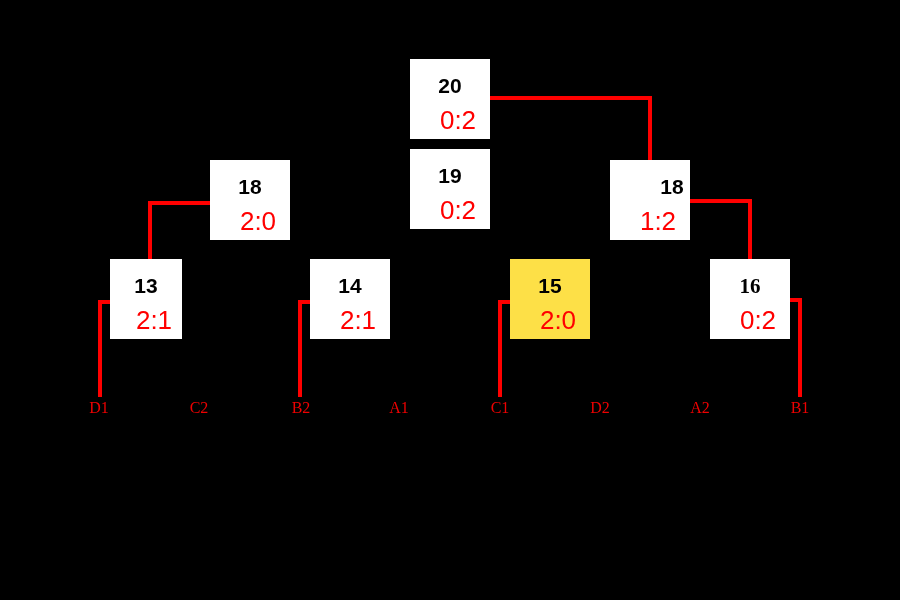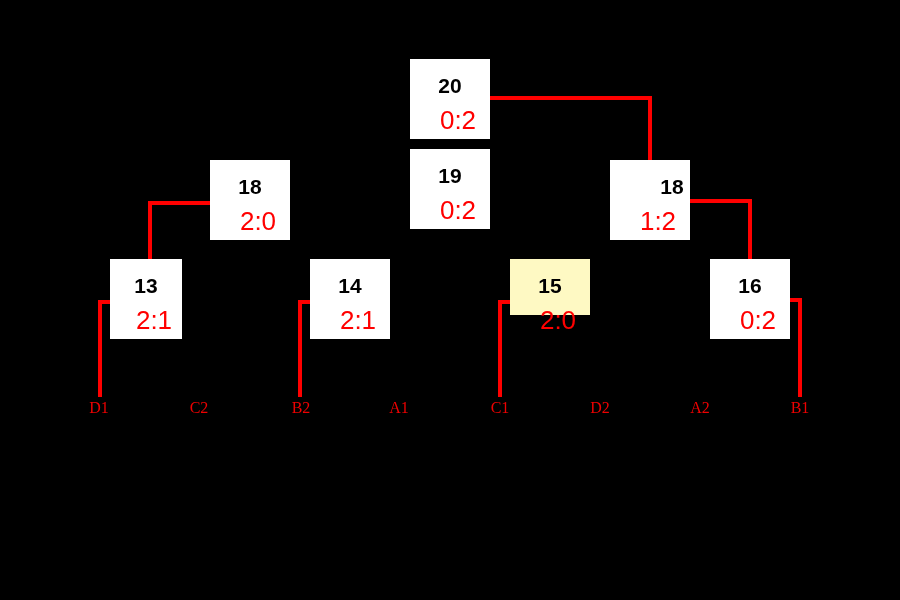--- a/index.html
+++ b/index.html
@@ -64,26 +64,26 @@
       <polyline points="790,300 800,300 800,397" fill="none" stroke="#ff0000" stroke-width="4" stroke-linejoin="miter"></polyline>
     </svg>
 <div class="match" style="left: 110px; top: 259px; width: 72px; height: 80px; background: rgb(255, 255, 255);">
       <div class="num" style="color: rgb(0, 0, 0);">13</div>
       <div class="score" style="color: rgb(255, 0, 0);">2:1</div>
     </div>
     <div class="match" style="left: 310px; top: 259px; width: 80px; height: 80px; background: rgb(255, 255, 255);">
       <div class="num" style="color: rgb(0, 0, 0);">14</div>
       <div class="score" style="color: rgb(255, 0, 0);">2:1</div>
     </div>
-    <div class="match" style="left: 510px; top: 259px; width: 80px; height: 56px; background: #fef9c3;">
+    <div class="match" style="left: 510px; top: 259px; width: 80px; height: 80px; background: #fde047;">
       <div class="num" style="color: rgb(0, 0, 0);">15</div>
       <div class="score" style="color: rgb(255, 0, 0);">2:0</div>
     </div>
     <div class="match" style="left: 710px; top: 259px; width: 80px; height: 80px; background: rgb(255, 255, 255);">
-      <div class="num" style="color: rgb(0, 0, 0);">16</div>
+      <div class="num" style="color: rgb(0, 0, 0); font-family: Liberation Serif, serif;">16</div>
       <div class="score" style="color: rgb(255, 0, 0);">0:2</div>
     </div>
     <div class="match" style="left: 210px; top: 160px; width: 80px; height: 80px; background: rgb(255, 255, 255);">
       <div class="num" style="color: rgb(0, 0, 0);">18</div>
       <div class="score" style="color: rgb(255, 0, 0);">2:0</div>
     </div>
     <div class="match" style="left: 610px; top: 160px; width: 80px; height: 80px; background: rgb(255, 255, 255);">
       <div class="num" style="color: rgb(0, 0, 0); padding-left: 44px;">18</div>
       <div class="score" style="color: rgb(255, 0, 0);">1:2</div>
     </div>

